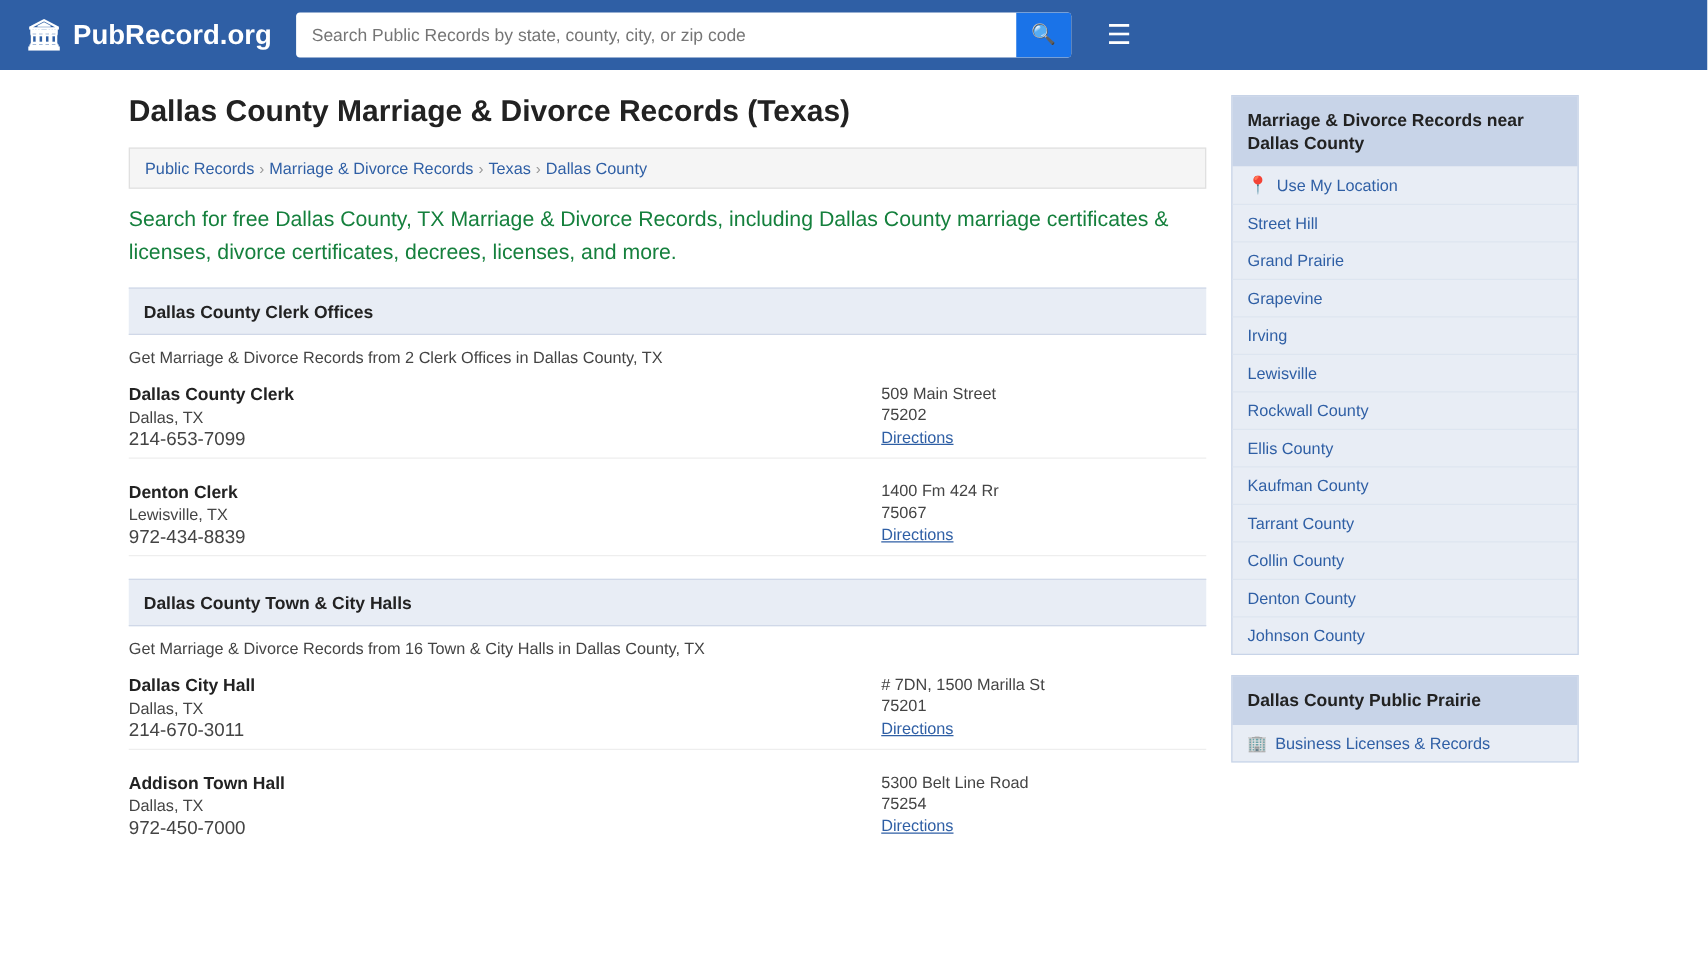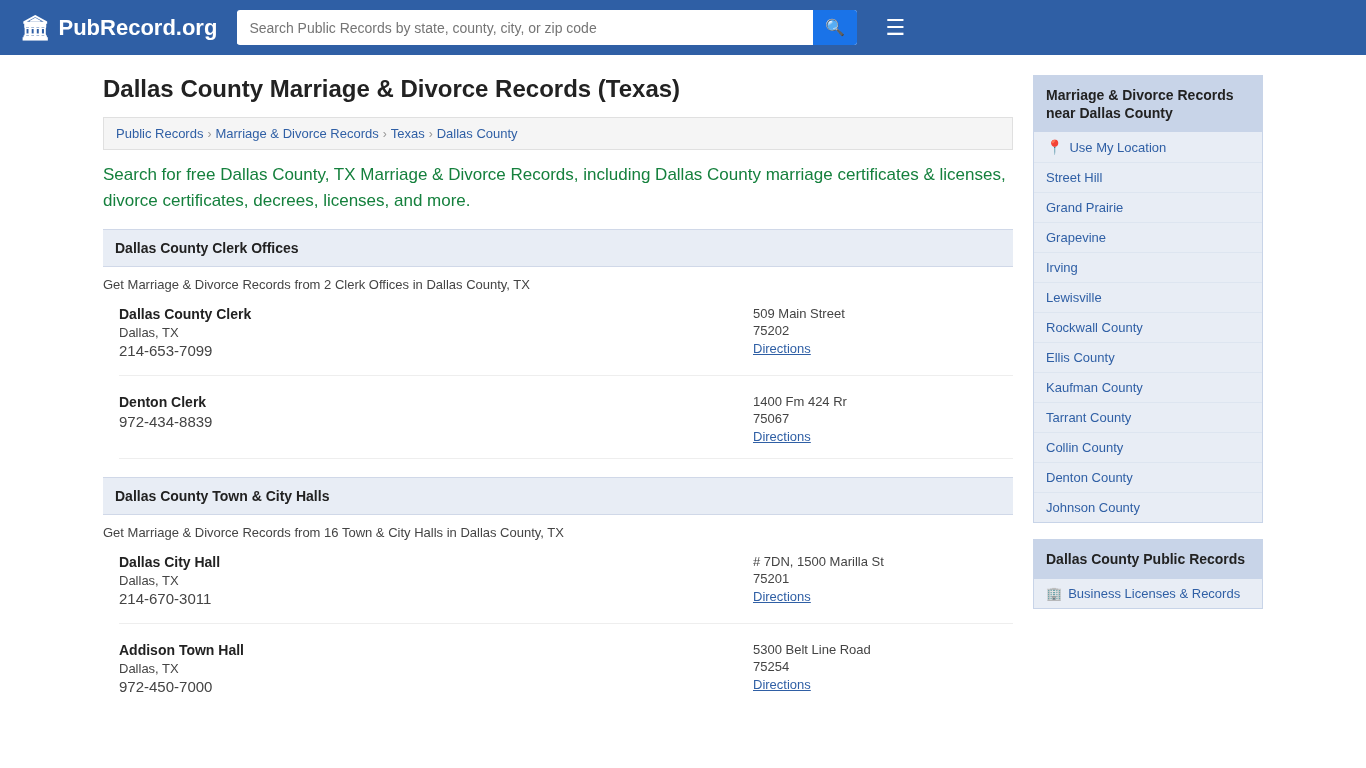--- a/index.html
+++ b/index.html
@@ -65,21 +65,21 @@
       margin: 0 auto;
       padding: 20px 20px;
       display: flex;
       gap: 20px;
     }
     .content {
       flex: 1;
       min-width: 0;
     }
     .sidebar {
-      width: 230px;
+      width: 278px;
       flex-shrink: 0;
     }
 
     
     .page-title {
       font-size: 24px;
       font-weight: bold;
       color: #222;
       margin-bottom: 14px;
     }
@@ -125,23 +125,22 @@
     
     .sub-description {
       font-size: 13px;
       color: #444;
       margin-bottom: 14px;
     }
 
     
     .office-entry {
       margin-bottom: 18px;
-      padding-bottom: 14px;
+      padding-bottom: 4px;
       border-bottom: 1px solid #eee;
-      margin-left: 16px;
     }
     .office-entry:last-of-type { border-bottom: none; }
     .office-row {
       display: flex;
       gap: 20px;
     }
     .office-left {
       flex: 1;
     }
     .office-right {
@@ -273,20 +272,21 @@
             <div class="office-zip">75202</div>
             <a class="directions-link" href="#">Directions</a>
           </div>
         </div>
       </div>
 
       <div class="office-entry">
         <div class="office-row">
           <div class="office-left">
             <div class="office-name">Denton Clerk</div>
+            <div class="office-addr">Lewisville, TX</div>
             <div class="office-phone">972-434-8839</div>
           </div>
           <div class="office-right">
             <div class="office-addr">1400 Fm 424 Rr</div>
             <div class="office-zip">75067</div>
             <a class="directions-link" href="#">Directions</a>
           </div>
         </div>
       </div>
 
@@ -368,21 +368,21 @@
       </div>
       <div class="sidebar-item">
         <a href="#">Denton County</a>
       </div>
       <div class="sidebar-item">
         <a href="#">Johnson County</a>
       </div>
     </div>
 
     <div class="sidebar-box">
-      <div class="sidebar-box-title">Dallas County Public Records</div>
+      <div class="sidebar-box-title">Dallas County Public Prairie</div>
       <div class="sidebar-item">
         <span>🏢</span>
         <a href="#">Business Licenses &amp; Records</a>
       </div>
     </div>
 
   </aside>
 </div>
 
 </body></html>

